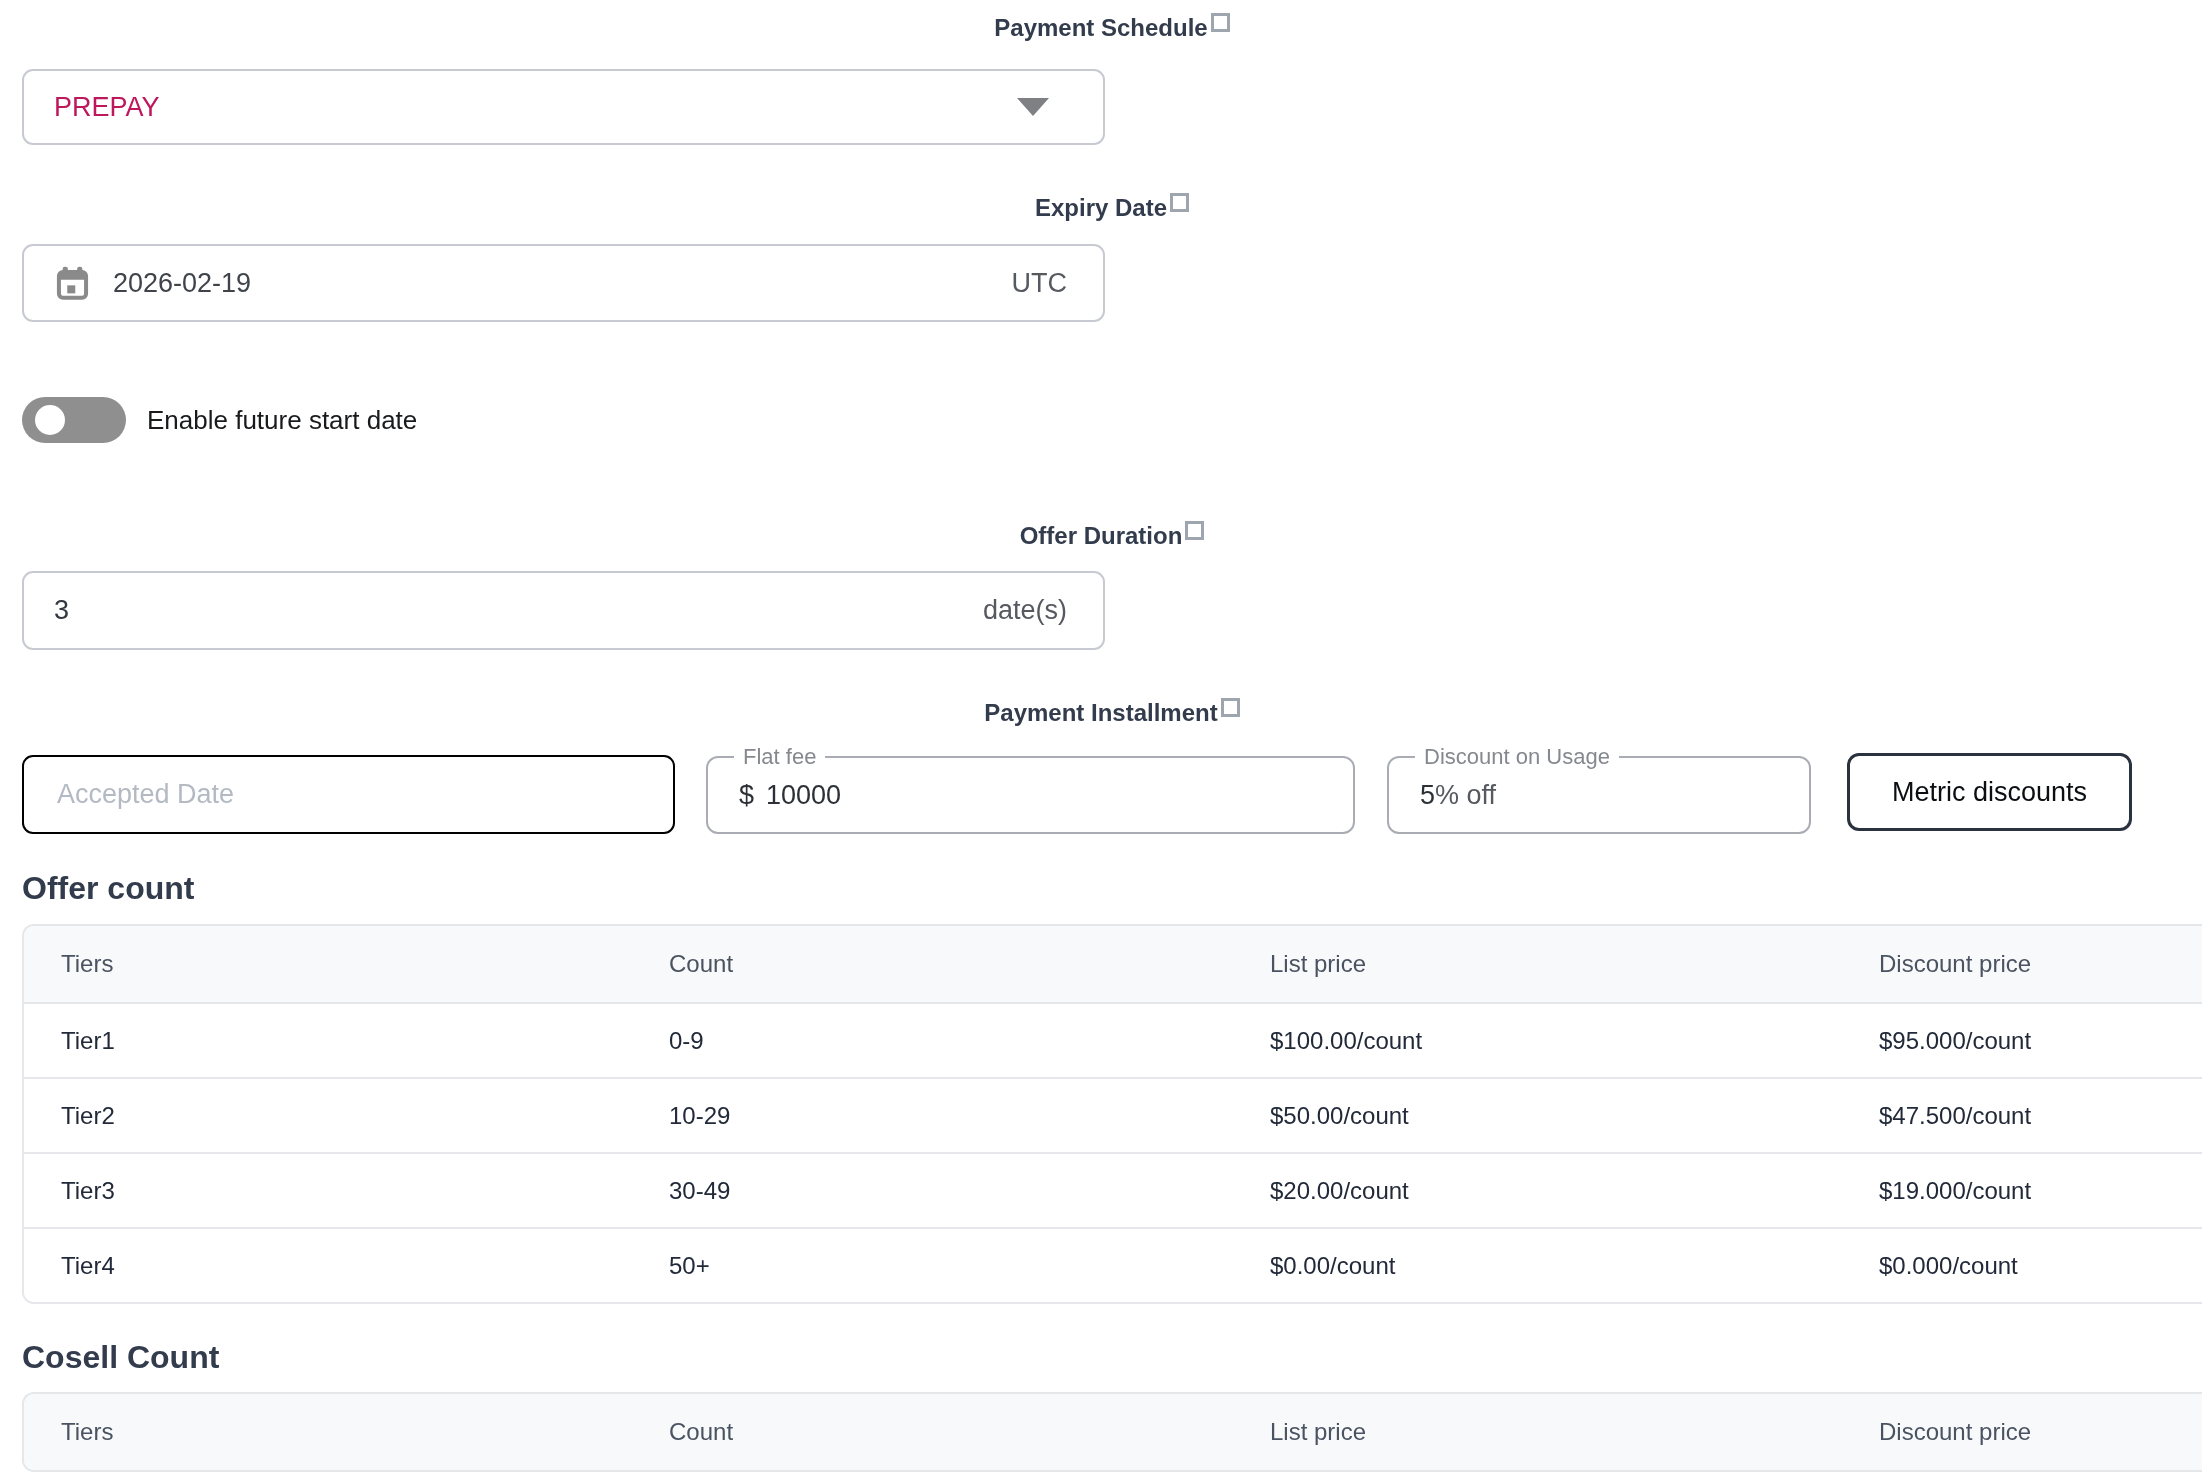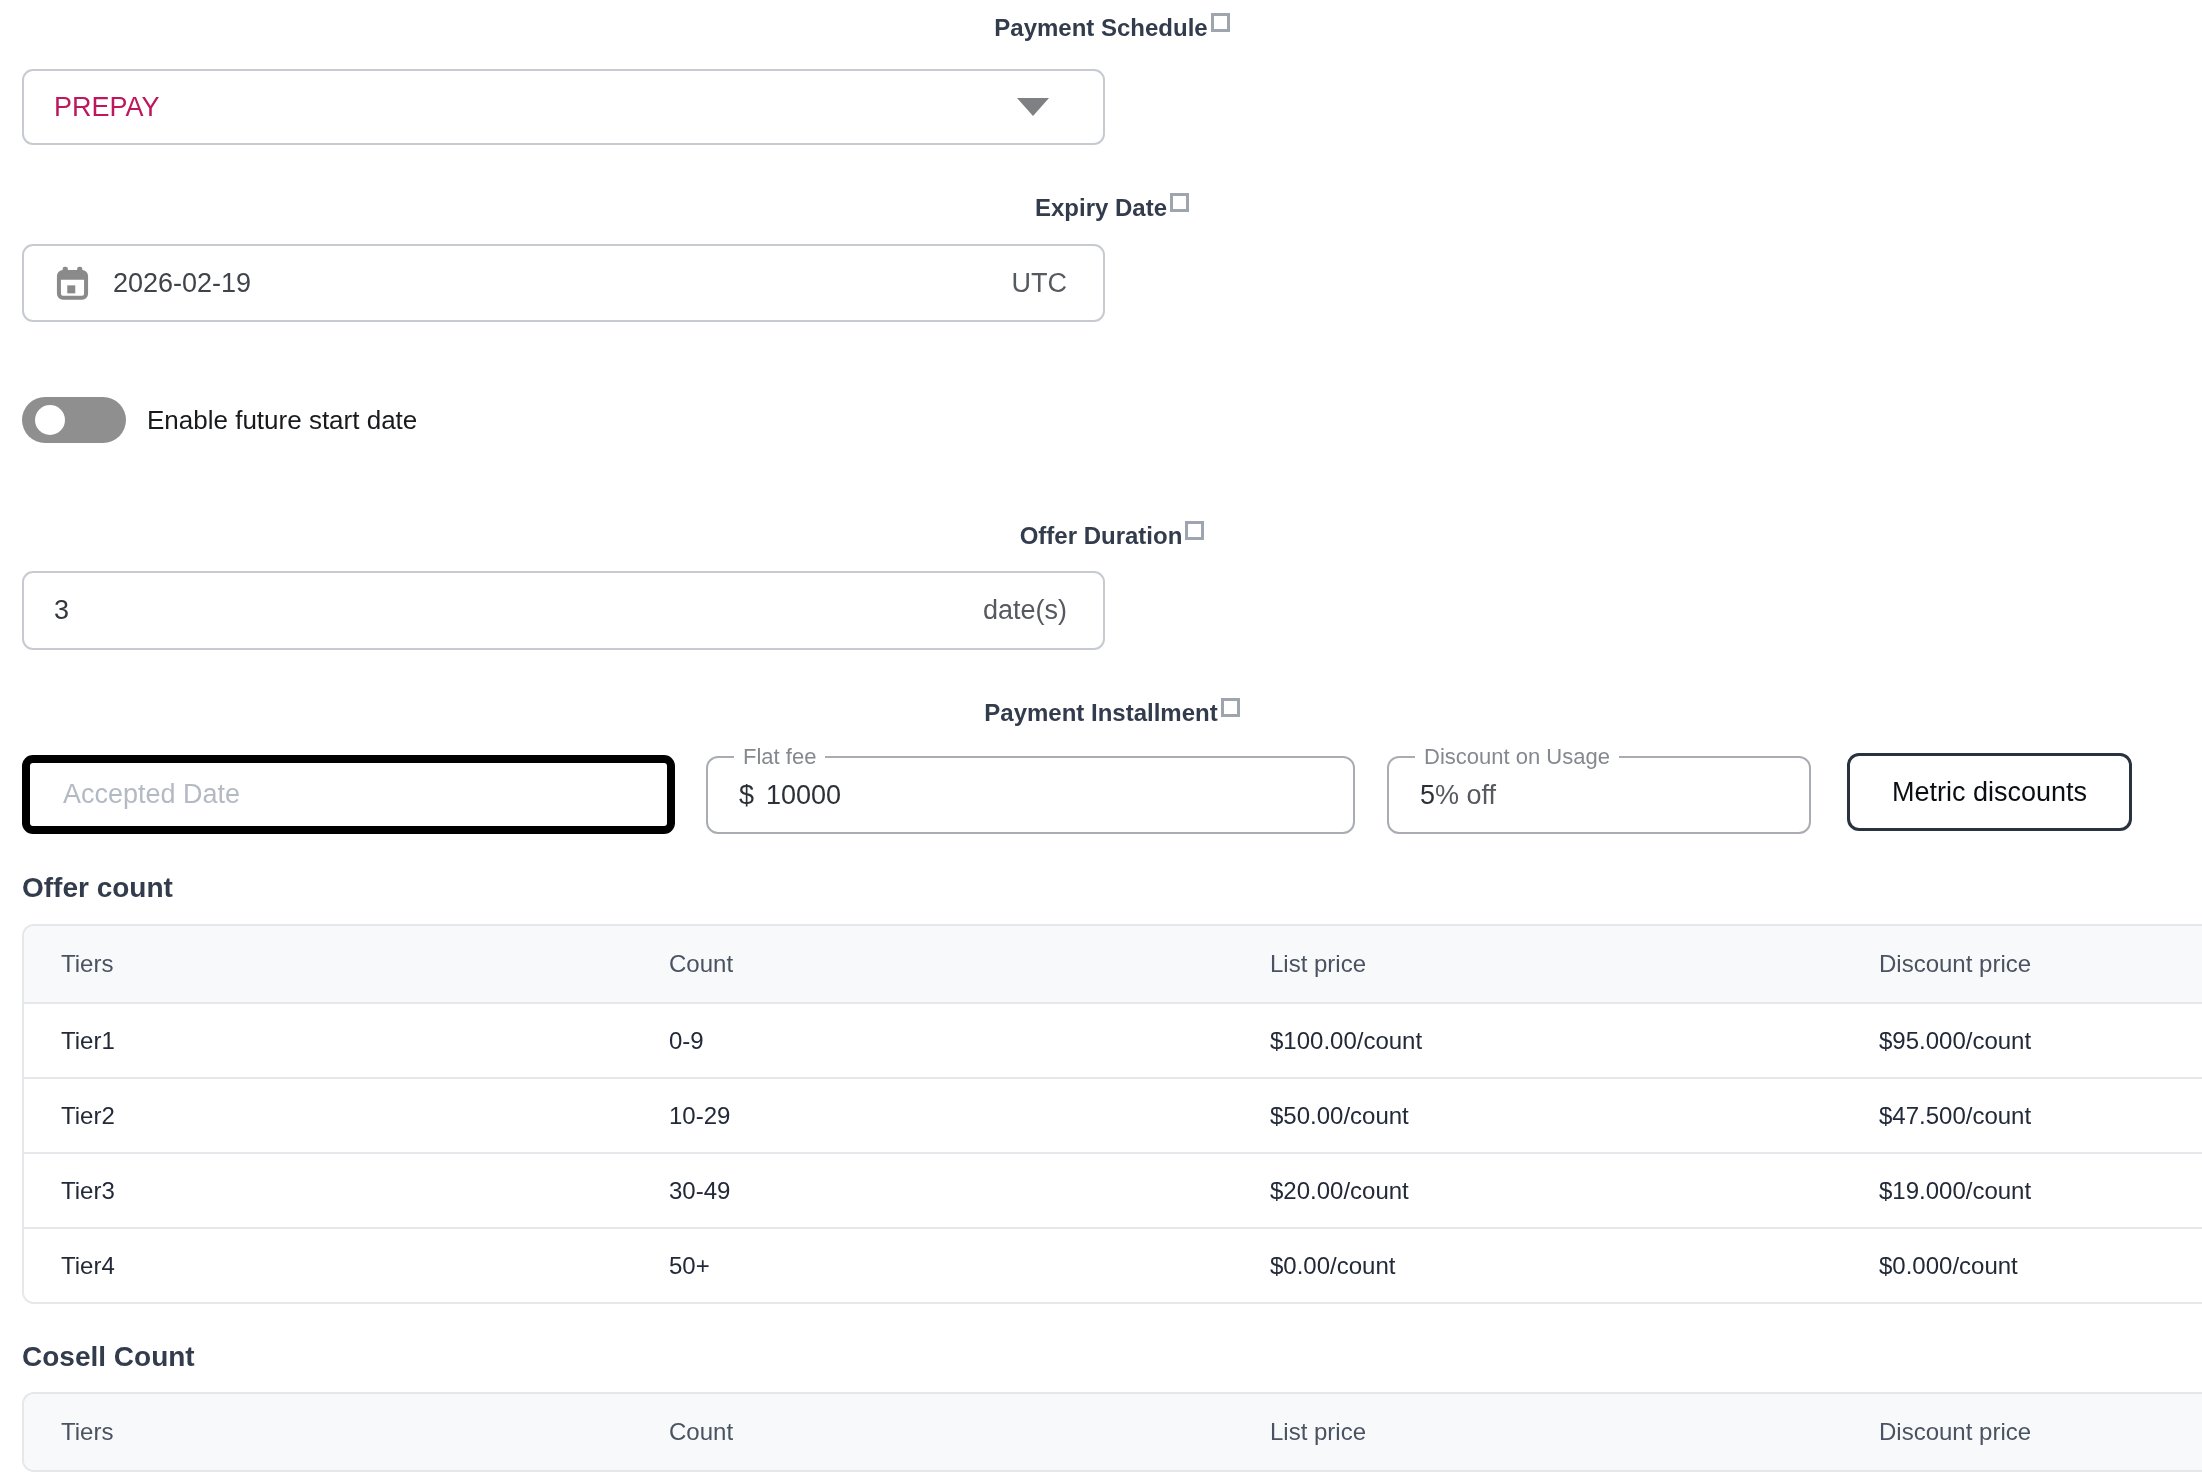--- a/index.html
+++ b/index.html
@@ -29,33 +29,33 @@
   .toggle { width:104px; height:46px; border-radius:23px; background:#8f8f8f; position:relative; }
   .toggle .knob { position:absolute; left:13px; top:8px; width:30px; height:30px; border-radius:50%; background:#ffffff; }
   .toggle-label { margin-left:21px; font-size:26px; color:#191a1c; }
 
   .lbl-duration { margin-top:79px; }
   .duration-box { margin-top:21px; height:79px; }
   .duration-value { color:#33373e; }
 
   .lbl-installment { margin-top:49px; }
   .installment-row { margin-top:26px; display:flex; align-items:flex-end; }
-  .accepted-box { width:653px; height:79px; border:8px solid #000000; border-radius:11px; display:flex; align-items:center; padding:0 30px 0 33px; font-size:27px; background:#fff; }
+  .accepted-box { width:653px; height:79px; border:2px solid #000000; border-radius:11px; display:flex; align-items:center; padding:0 30px 0 33px; font-size:27px; background:#fff; }
   .placeholder { color:#b4bac3; }
 
   .mui-field { position:relative; height:78px; border:2px solid #a9adb3; border-radius:12px; background:#fff; }
   .mui-legend { position:absolute; top:-14px; left:26px; background:#ffffff; padding:0 9px; font-size:22px; color:#85888e; line-height:26px; }
   .mui-inner { height:100%; display:flex; align-items:center; padding:0 33px 0 31px; font-size:27px; color:#2c3037; }
   .flat-fee { width:649px; margin-left:31px; }
   .usage { width:424px; margin-left:32px; }
   .money-prefix { margin-right:12px; color:#2c3037; }
 
   .metric-btn { width:285px; height:78px; margin-left:36px; margin-bottom:3px; border:3px solid #2a323f; border-radius:12px; background:#ffffff; display:flex; align-items:center; justify-content:center; font-size:27px; font-weight:500; color:#0b0e12; font-family:"Liberation Sans", sans-serif; cursor:pointer; }
 
-  .section-title { font-size:28px; font-weight:bold; color:#333c4d; line-height:28px; }
+  .section-title { font-size:32px; font-weight:bold; color:#333c4d; line-height:28px; }
   .t-offer { margin-top:40px; }
   .t-cosell { margin-top:39px; }
 
   .table-wrap { margin-top:22px; width:2180px; border:2px solid #e5e7eb; border-right:none; border-radius:12px 0 0 12px; overflow:hidden; background:#fff; }
   .table-wrap.second { margin-top:21px; }
   table.tiers { width:2440px; border-collapse:separate; border-spacing:0; table-layout:fixed; }
   table.tiers col.c1 { width:608px; } table.tiers col.c2 { width:601px; }
   table.tiers col.c3 { width:609px; } table.tiers col.c4 { width:622px; }
   table.tiers th { background:#f8f9fb; height:76px; font-size:24px; font-weight:normal; color:#4a5361; text-align:left; padding-left:37px; vertical-align:middle; }
   table.tiers td { height:75px; font-size:24px; color:#222a39; text-align:left; padding-left:37px; vertical-align:middle; border-top:2px solid #e5e7eb; background:#fff; }

